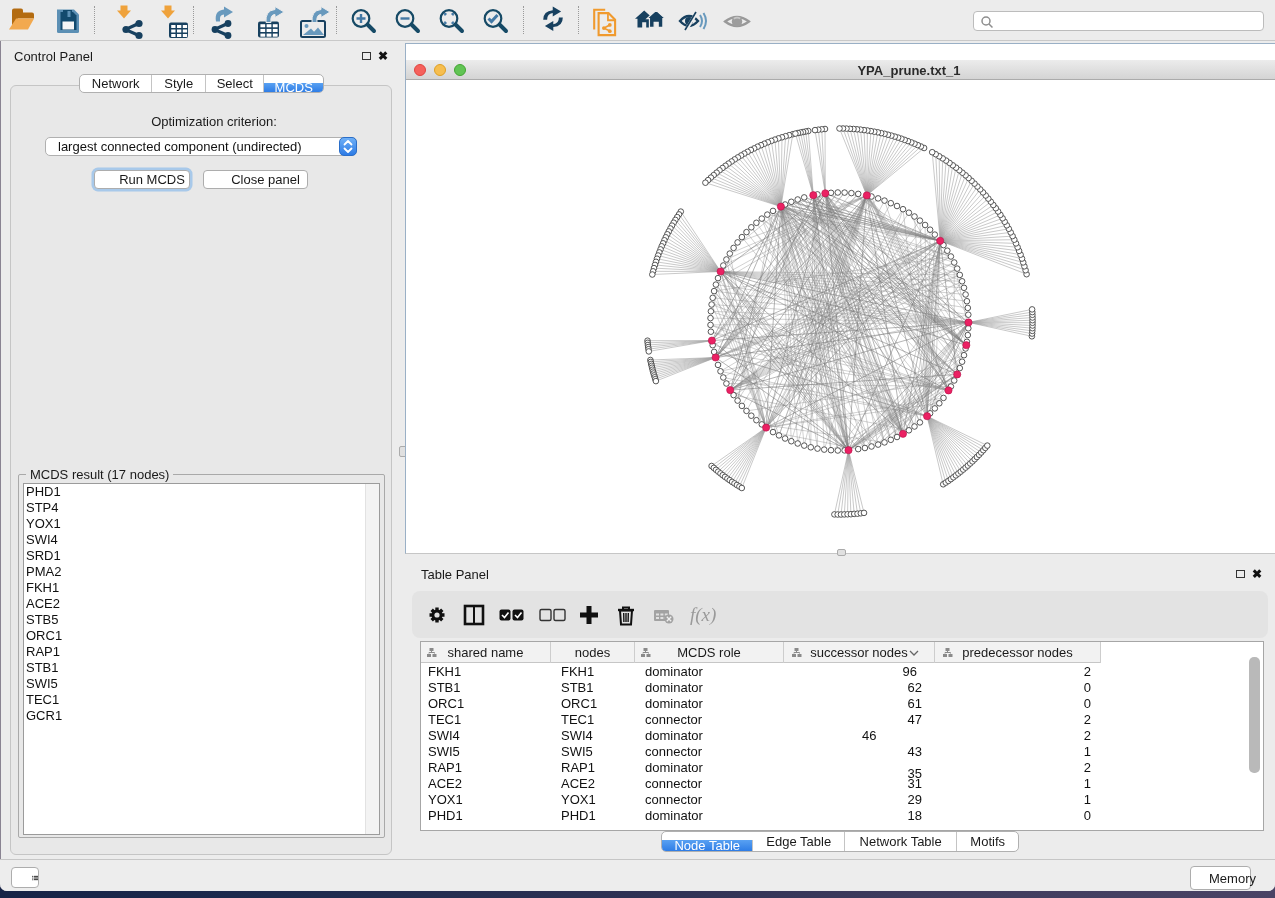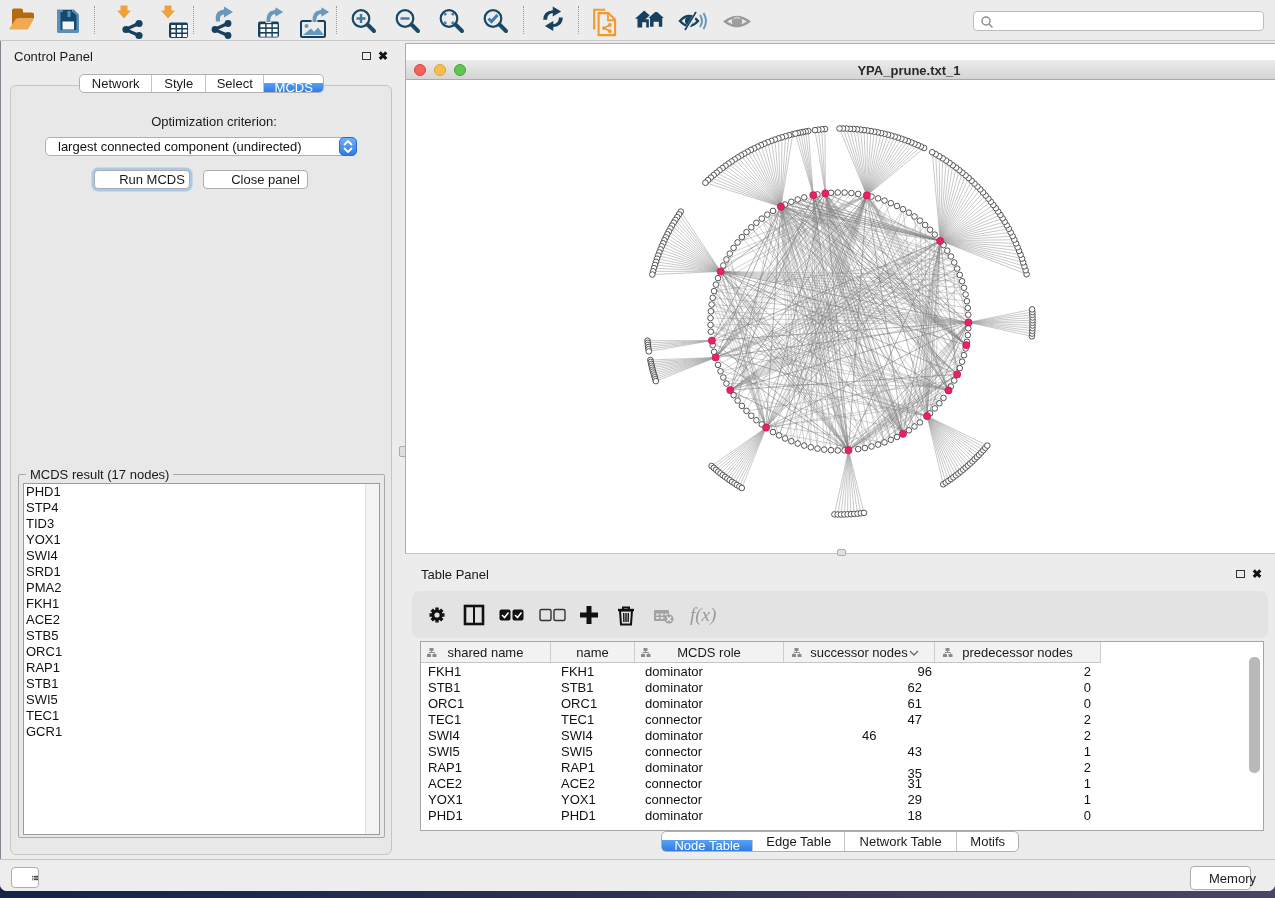--- a/index.html
+++ b/index.html
@@ -210,21 +210,20 @@
           <path d="M4.5 6.5 L8 3 L11.5 6.5 M4.5 10.5 L8 14 L11.5 10.5" fill="none" stroke="#fff" stroke-width="1.8" stroke-linejoin="round" stroke-linecap="round"></path>
         </svg></div>
 </div>
 <div class="btn" style="left:94px;top:170px;width:96px;height:19px;box-shadow:0 0 0 2.5px rgba(125,180,235,0.6)">Run MCDS</div>
 <div class="btn" style="left:203px;top:170px;width:105px;height:19px">Close panel</div>
 <div class="grpbox"></div>
 <div class="grplabel">MCDS result (17 nodes)</div>
 <div class="list">
 <div class="li">PHD1</div>
       <div class="li">STP4</div>
-      <div class="li">TID3</div>
       <div class="li">YOX1</div>
       <div class="li">SWI4</div>
       <div class="li">SRD1</div>
       <div class="li">PMA2</div>
       <div class="li">FKH1</div>
       <div class="li">ACE2</div>
       <div class="li">STB5</div>
       <div class="li">ORC1</div>
       <div class="li">RAP1</div>
       <div class="li">STB1</div>
@@ -1146,21 +1145,21 @@
         </g>
   <circle cx="249" cy="21" r="4.5" fill="#555"></circle>
   <path d="M246.8 18.8 L251.2 23.2 M251.2 18.8 L246.8 23.2" stroke="#fff" stroke-width="1.3"></path>
  </g>
 
  <text x="270" y="23" font-family="Liberation Serif, serif" font-style="italic" font-size="19" fill="#9a9a9a">f(x)</text>
 </svg>
 <div class="tbl">
  <div class="thead" style="left:0;width:680px"></div>
  <div class="thc" style="left:0px;width:130px">shared name</div>
- <div class="thc" style="left:130px;width:84px">name</div>
+ <div class="thc" style="left:130px;width:84px">nodes</div>
  <div class="thc" style="left:214px;width:149px">MCDS role</div>
  <div class="thc" style="left:363px;width:151px">successor nodes</div>
  <div class="thc" style="left:514px;width:166px">predecessor nodes</div>
  <svg style="position:absolute;left:0;top:0" width="680" height="21" viewBox="0 0 680 21">
   <g fill="#8a8a8a">
    <g transform="translate(6,6)">
             <rect x="2.5" y="0" width="4" height="3"></rect>
             <rect x="0" y="6" width="4" height="3"></rect>
             <rect x="5.5" y="6" width="4" height="3"></rect>
             <path d="M4.5 3 L4.5 5 M2 5.5 L2 4.5 L7.5 4.5 L7.5 5.5" stroke="#8a8a8a" fill="none"></path>
@@ -1182,21 +1181,21 @@
             <rect x="0" y="6" width="4" height="3"></rect>
             <rect x="5.5" y="6" width="4" height="3"></rect>
             <path d="M4.5 3 L4.5 5 M2 5.5 L2 4.5 L7.5 4.5 L7.5 5.5" stroke="#8a8a8a" fill="none"></path>
           </g>
   </g>
   <path d="M489 9 L493 13 L497 9" fill="none" stroke="#666" stroke-width="1.3"></path>
  </svg>
 <div class="trow" style="left:7px;top:22px">FKH1</div>
       <div class="trow" style="left:140px;top:22px">FKH1</div>
       <div class="trow" style="left:224px;top:22px">dominator</div>
-      <div class="trow" style="left:451px;top:22px;width:60px;text-align:right">96</div>
+      <div class="trow" style="left:436px;top:22px;width:60px;text-align:right">96</div>
       <div class="trow" style="left:610px;top:22px;width:60px;text-align:right">2</div>
 <div class="trow" style="left:7px;top:38px">STB1</div>
       <div class="trow" style="left:140px;top:38px">STB1</div>
       <div class="trow" style="left:224px;top:38px">dominator</div>
       <div class="trow" style="left:441px;top:38px;width:60px;text-align:right">62</div>
       <div class="trow" style="left:610px;top:38px;width:60px;text-align:right">0</div>
 <div class="trow" style="left:7px;top:54px">ORC1</div>
       <div class="trow" style="left:140px;top:54px">ORC1</div>
       <div class="trow" style="left:224px;top:54px">dominator</div>
       <div class="trow" style="left:441px;top:54px;width:60px;text-align:right">61</div>

